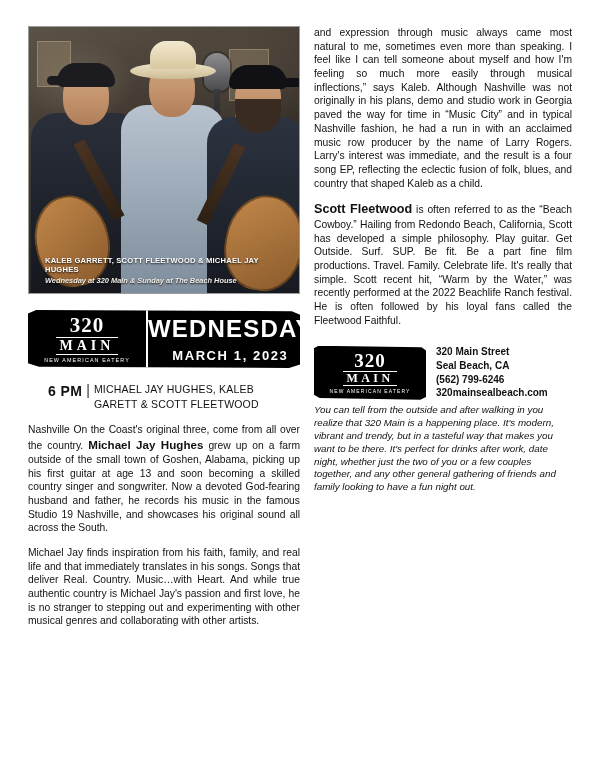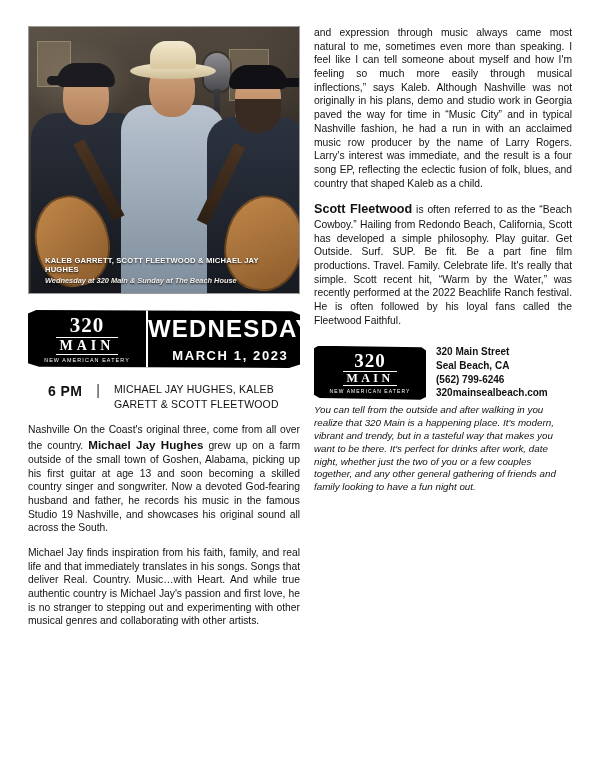--- a/index.html
+++ b/index.html
@@ -225,21 +225,20 @@
     font-size: 13px;
     font-weight: bold;
     letter-spacing: 1.6px;
     margin-top: 5px;
   }
 
   
   .showtime {
     display: flex;
     align-items: flex-start;
-    gap: 10px;
     margin-top: 14px;
     padding: 0 6px 0 20px;
   }
   .showtime-time {
     font-size: 14px;
     font-weight: bold;
     letter-spacing: 0.4px;
     white-space: nowrap;
     padding-top: 1px;
   }

